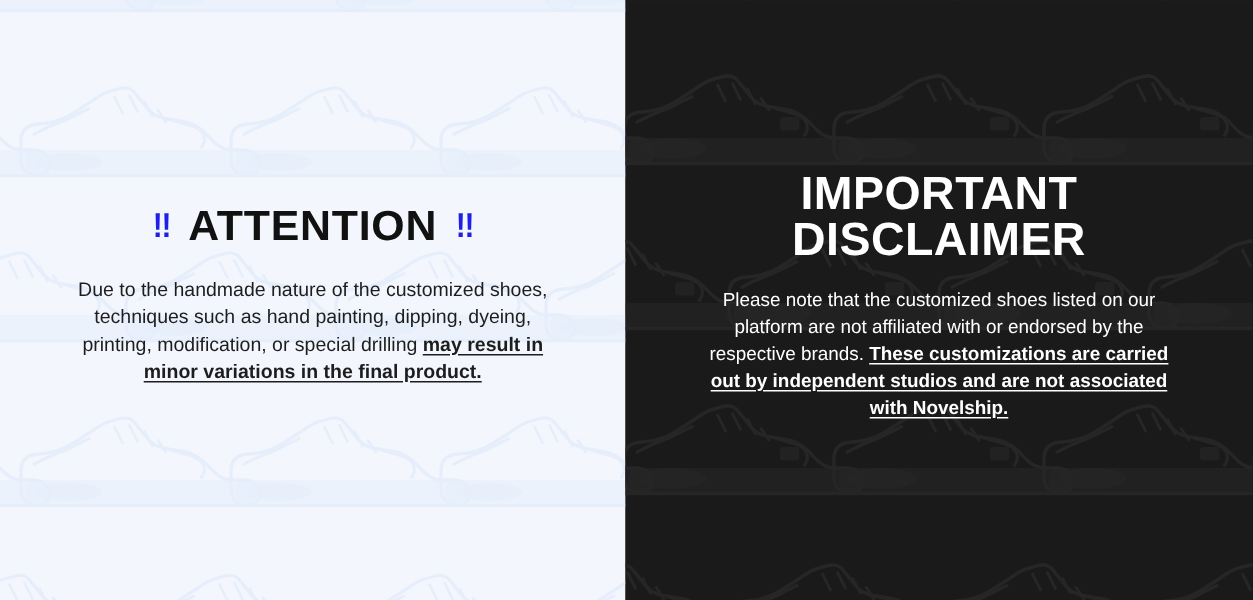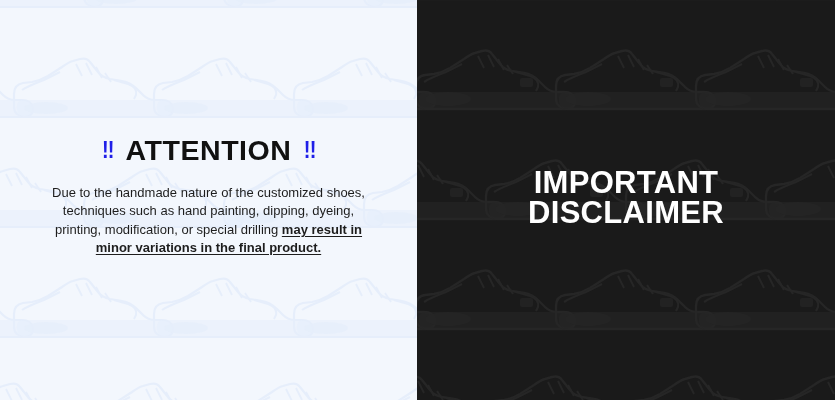--- a/index.html
+++ b/index.html
@@ -243,16 +243,19 @@
           <use href="#sneakerD" x="365" y="388"></use>
         </g>
       </svg>
     </div>
 
     <div class="content content-dark">
       <h1 class="heading heading-dark">
         <span class="hd-line">IMPORTANT</span>
         <span class="hd-line">DISCLAIMER</span>
       </h1>
+      <p class="body-copy body-dark">
+        <span>Please note that the customized shoes listed on our platform are not affiliated with or endorsed by the respective brands. </span><span class="emph">These customizations are carried out by independent studios and are not associated with Novelship.</span>
+      </p>
     </div>
   </section>
 
 </div>
 
 </body></html>

